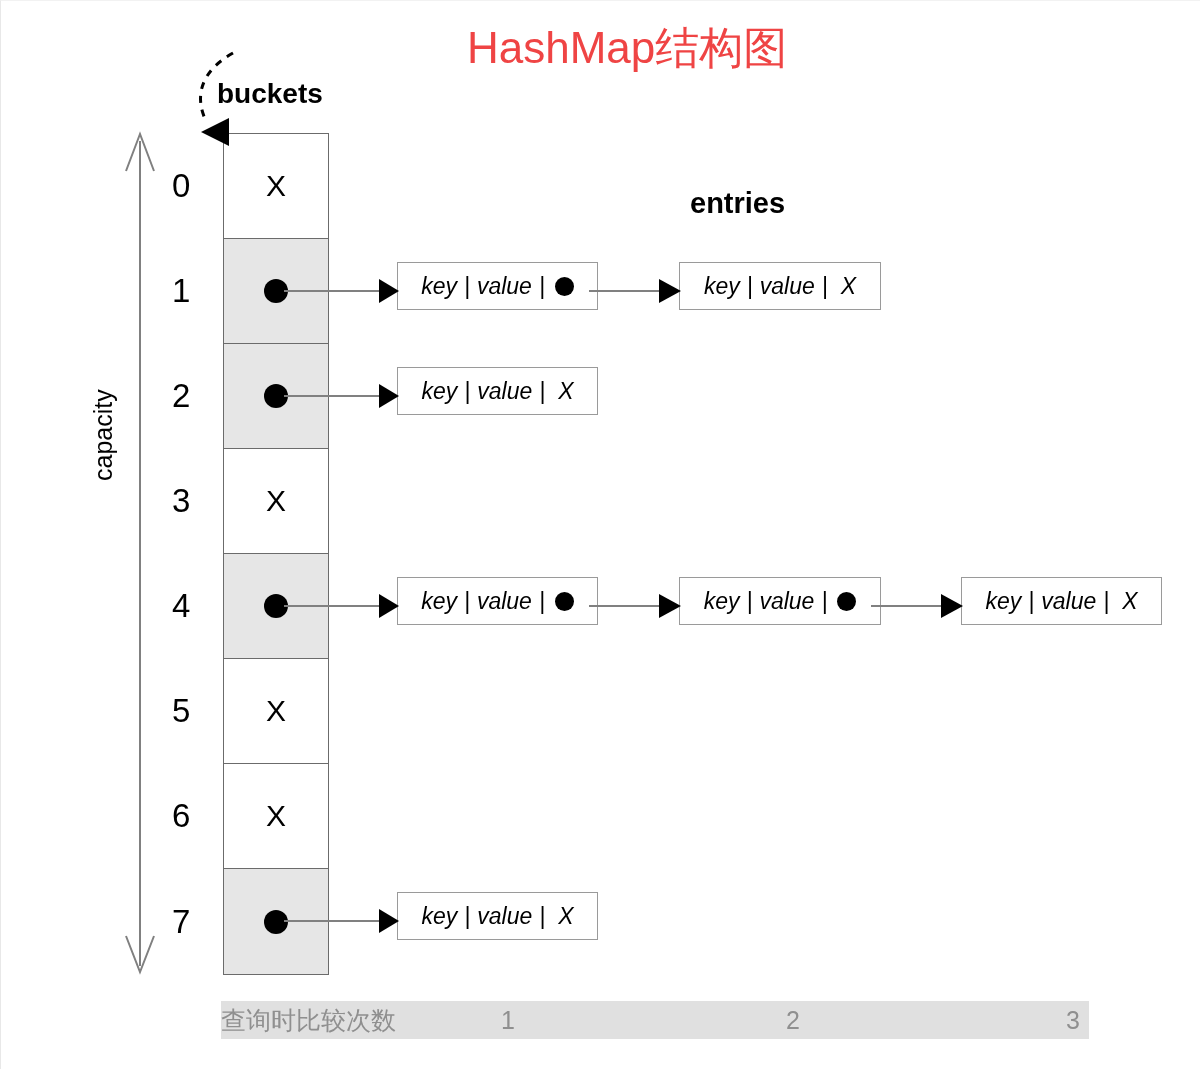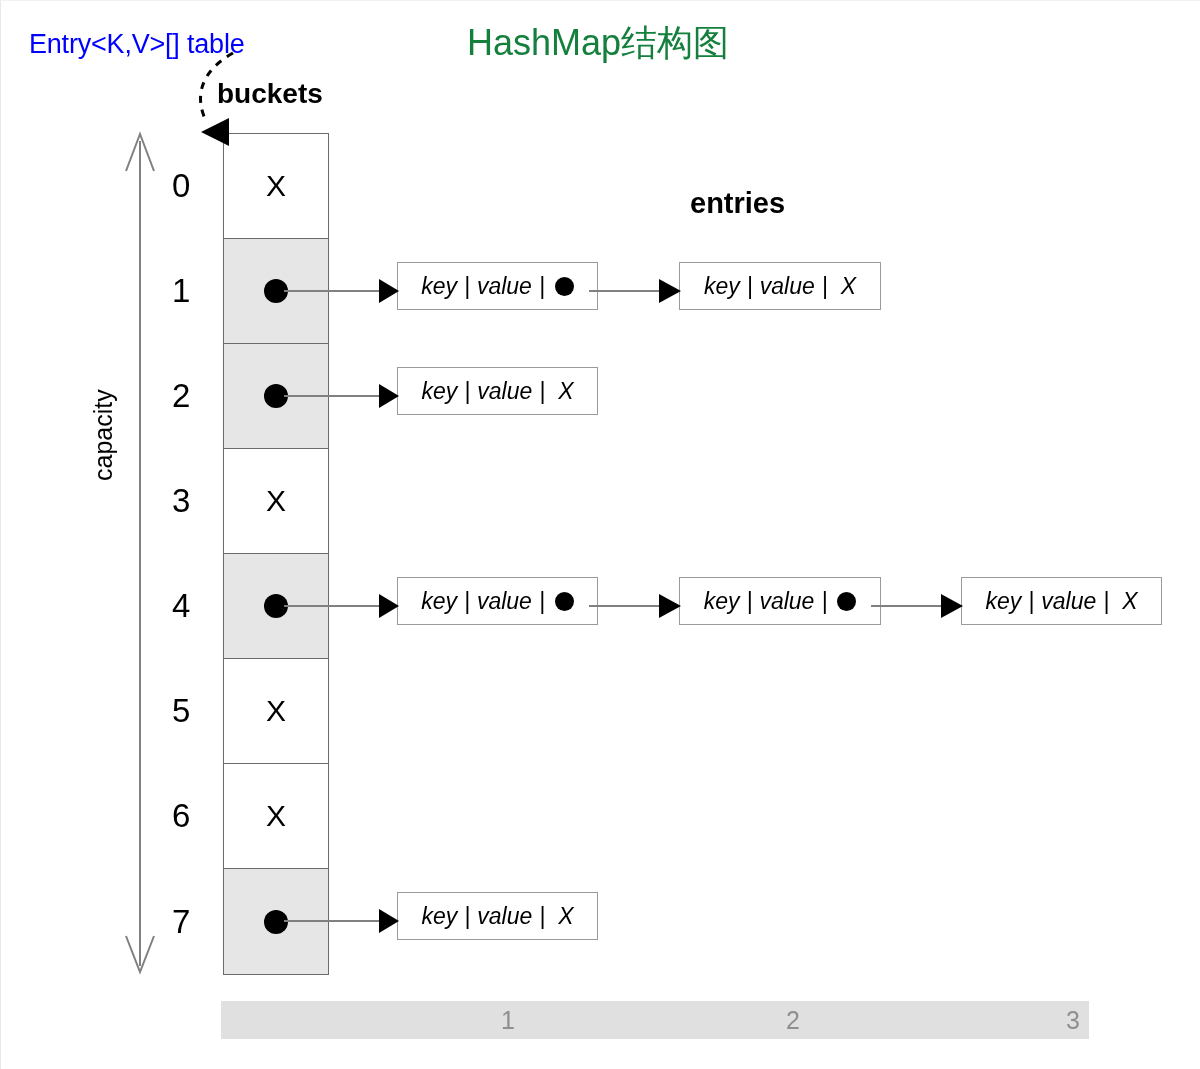--- a/index.html
+++ b/index.html
@@ -25,22 +25,22 @@
   
   #table-label {
     left: 28px; top: 28px;
     color: #0000ff;
     font-size: 27px;
     letter-spacing: -0.2px;
     white-space: nowrap;
   }
   #diagram-title {
     left: 466px; top: 18px;
-    color: #15803d;
-    font-size: 36px;
+    color: #ef4444;
+    font-size: 44px;
     white-space: nowrap;
   }
   #buckets-label {
     left: 216px; top: 77px;
     font-size: 28px;
     font-weight: bold;
     white-space: nowrap;
   }
   #entries-label {
     left: 689px; top: 186px;
@@ -147,21 +147,20 @@
   #compare-caption { left: 0px; }
   #compare-n1 { left: 280px; }
   #compare-n2 { left: 565px; }
   #compare-n3 { left: 845px; }
 </style>
 </head>
 <body>
 
 <div id="canvas">
 
-  <div class="abs" id="table-label">Entry&lt;K,V&gt;[] table</div>
 
   <div class="abs" id="diagram-title">HashMap结构图</div>
 
   <div class="abs" id="buckets-label">buckets</div>
 
   <div class="abs" id="entries-label">entries</div>
 
   <div class="abs" id="capacity-label">capacity</div>
 
   <div class="abs" id="bucket-table">
@@ -289,18 +288,19 @@
     <polygon points="658,593 680,605 658,617" fill="#000000"></polygon>
 
     <line x1="870" y1="605" x2="942" y2="605" stroke="#808080" stroke-width="2"></line>
     <polygon points="940,593 962,605 940,617" fill="#000000"></polygon>
 
     <line x1="283" y1="920" x2="378" y2="920" stroke="#808080" stroke-width="2"></line>
     <polygon points="378,908 398,920 378,932" fill="#000000"></polygon>
   </svg>
 
   <div class="abs" id="compare-bar">
+    <span class="compare-text" id="compare-caption">查询时比较次数</span>
     <span class="compare-text" id="compare-n1">1</span>
     <span class="compare-text" id="compare-n2">2</span>
     <span class="compare-text" id="compare-n3">3</span>
   </div>
 
 </div>
 
 </body></html>

